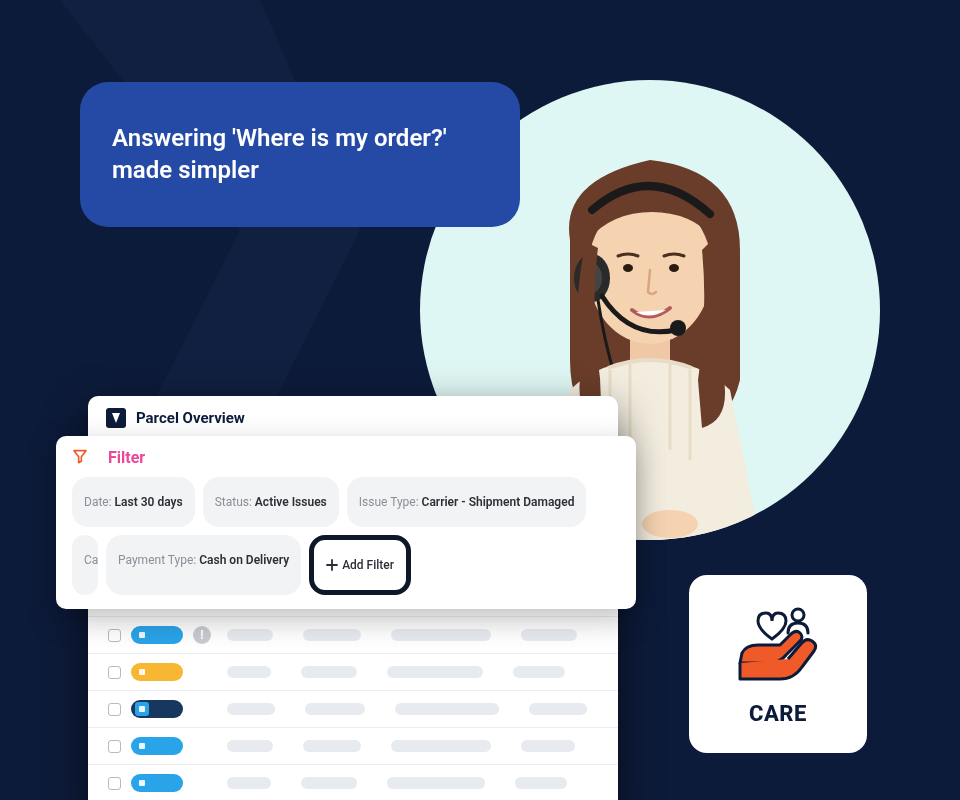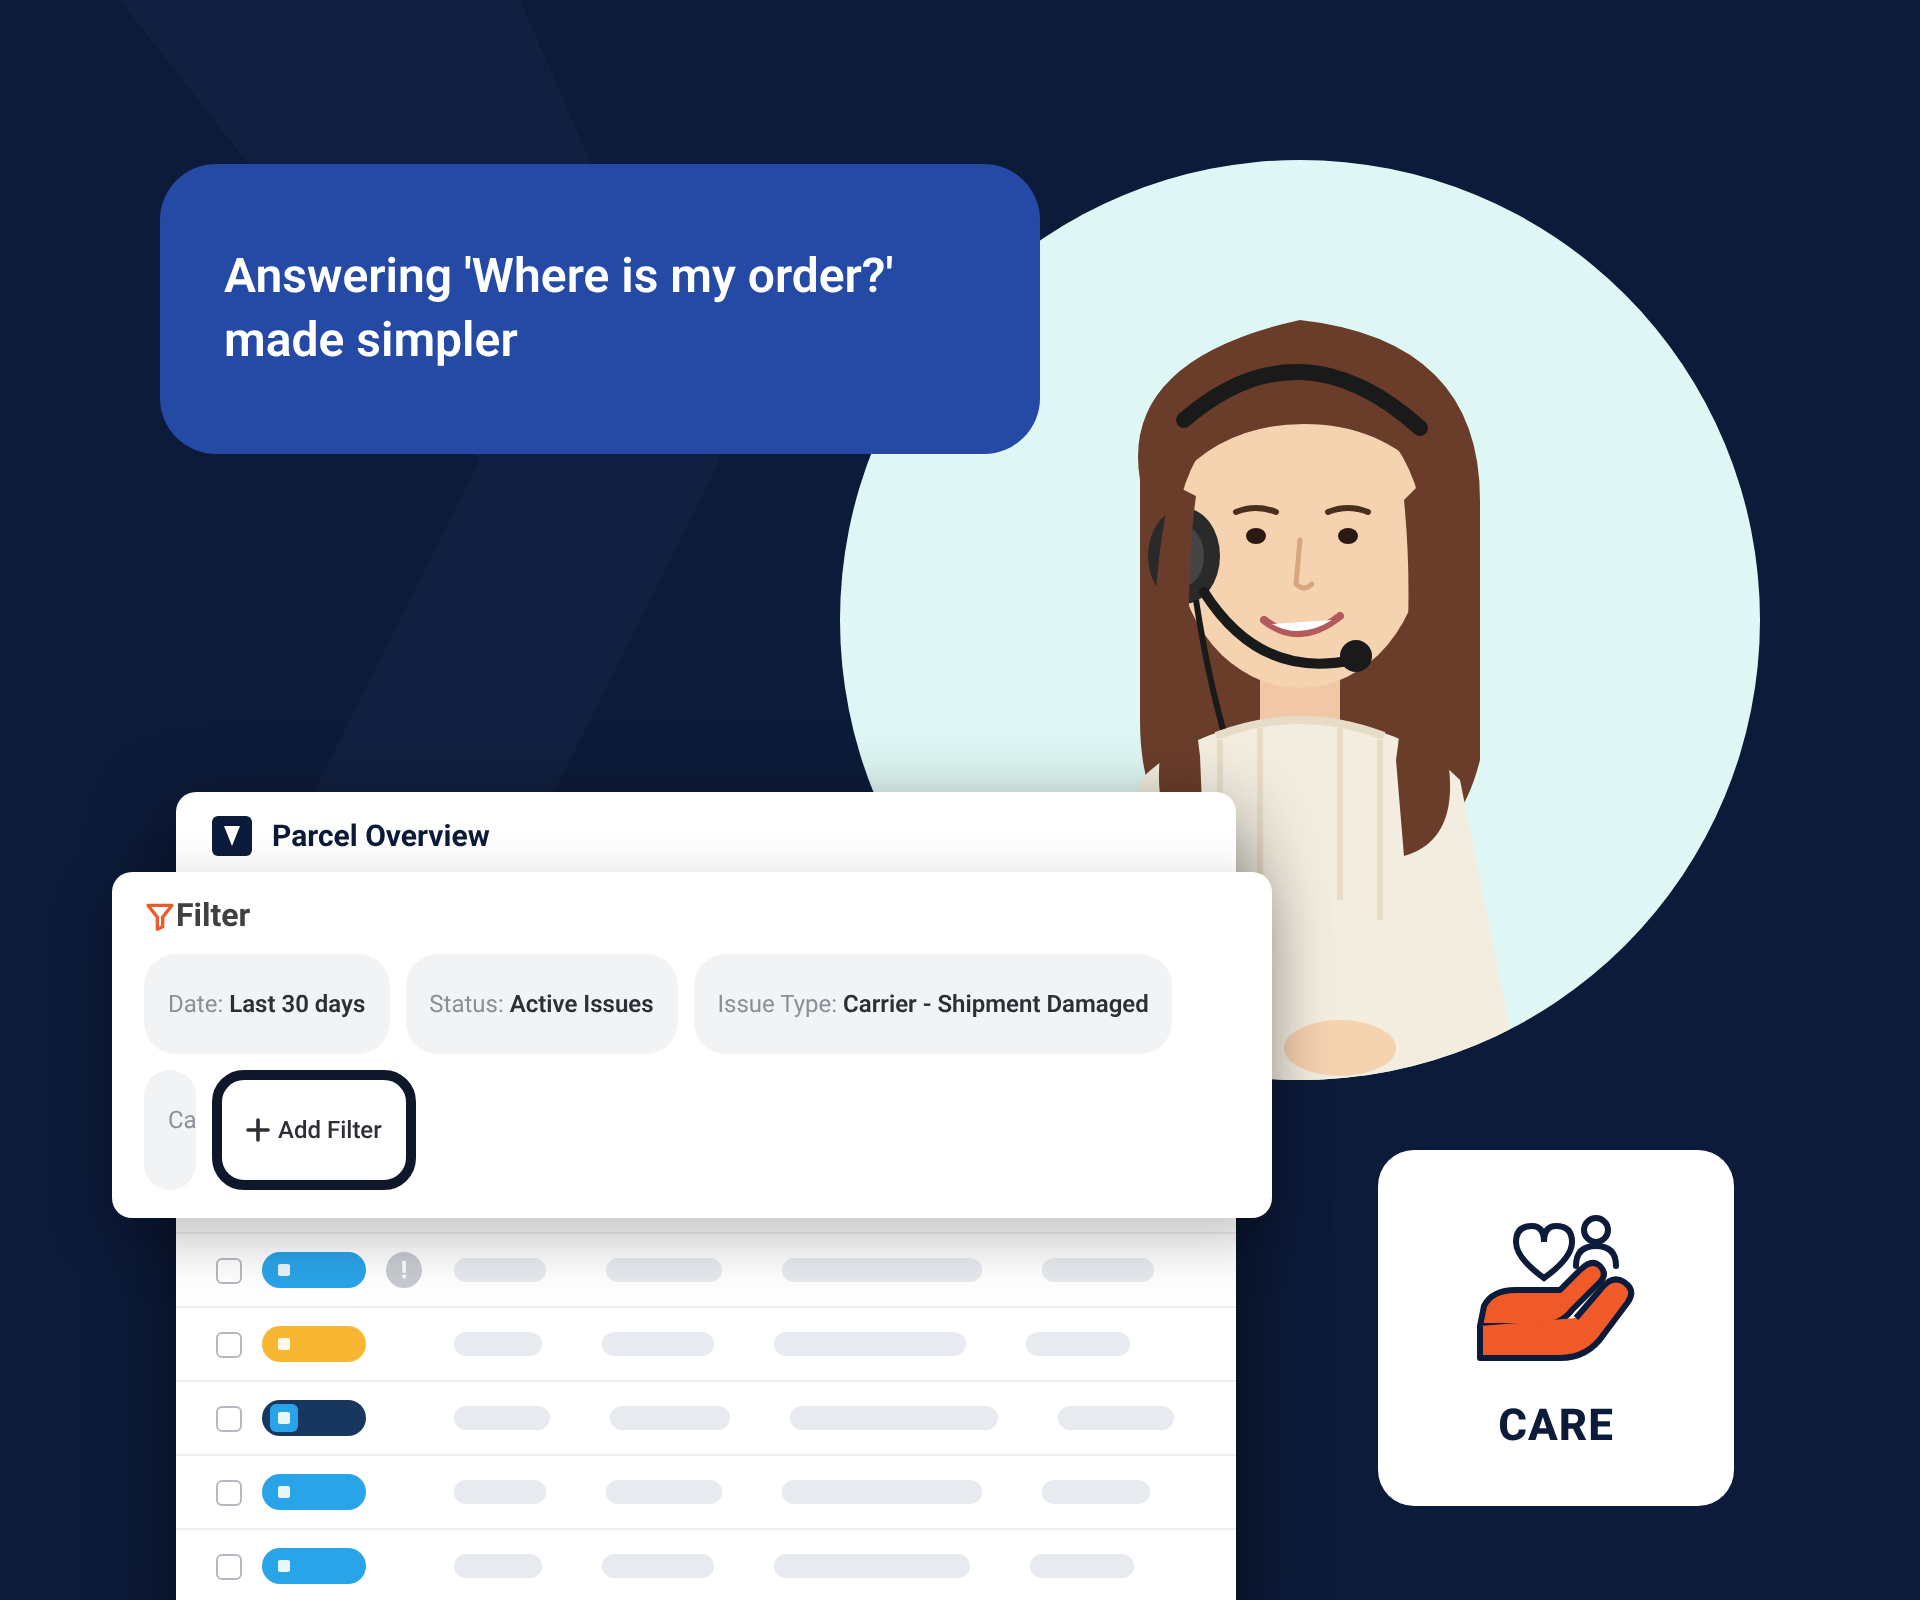--- a/index.html
+++ b/index.html
@@ -87,26 +87,25 @@
       left: -32px;
       top: 40px;
       width: 580px;
       background: #fff;
       border-radius: 10px;
       box-shadow: 0 10px 30px rgba(0,0,0,0.25);
       padding: 12px 16px 14px;
       z-index: 8;
     }
     .filter-label {
-      color: #404040;
+      color: #ec4899;
       font-weight: 700;
       font-size: 16px;
       display: flex;
-      align-items: center;
-      gap: 0;
+      gap: 20px;
       margin-bottom: 10px;
     }
     .chip-row {
       display: flex;
       flex-wrap: wrap;
       gap: 8px;
     }
     .chip {
       background: #f1f3f5;
       border-radius: 16px;
@@ -271,20 +270,21 @@
       <svg width="16" height="16" viewBox="0 0 24 24" fill="none" stroke="#f05a28" stroke-width="2.5" stroke-linecap="round" stroke-linejoin="round">
         <polygon points="3 4 21 4 14 13 14 20 10 22 10 13 3 4"></polygon>
       </svg>
       <span>Filter</span>
     </div>
     <div class="chip-row">
       <span class="chip"><span>Date</span>: <b>Last 30 days</b></span>
       <span class="chip"><span>Status</span>: <b>Active Issues</b></span>
       <span class="chip"><span>Issue Type</span>: <b>Carrier - Shipment Damaged</b></span>
       <span class="chip" style="overflow:hidden;max-width:26px;">Ca</span>
+      <span class="chip"><span>Payment Type</span>: <b>Cash on Delivery</b></span>
       <span class="chip chip-add">
         <svg width="12" height="12" viewBox="0 0 12 12">
             <path d="M6 1v10M1 6h10" stroke="#2c2f36" stroke-width="1.8" stroke-linecap="round"></path>
           </svg>
         <span>Add Filter</span>
       </span>
     </div>
   </div>
 
   <div class="table-area" id="rows-host">

